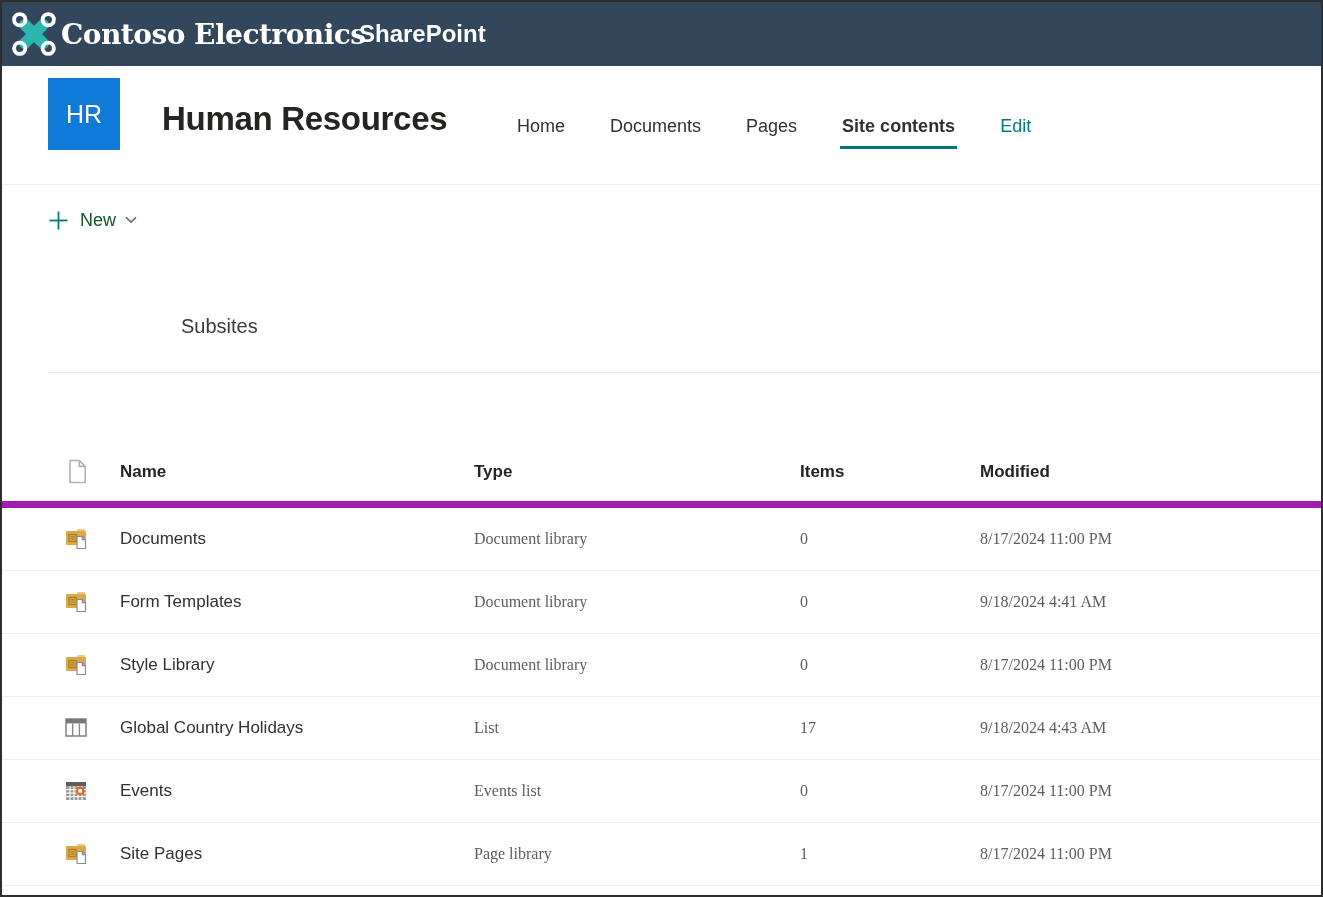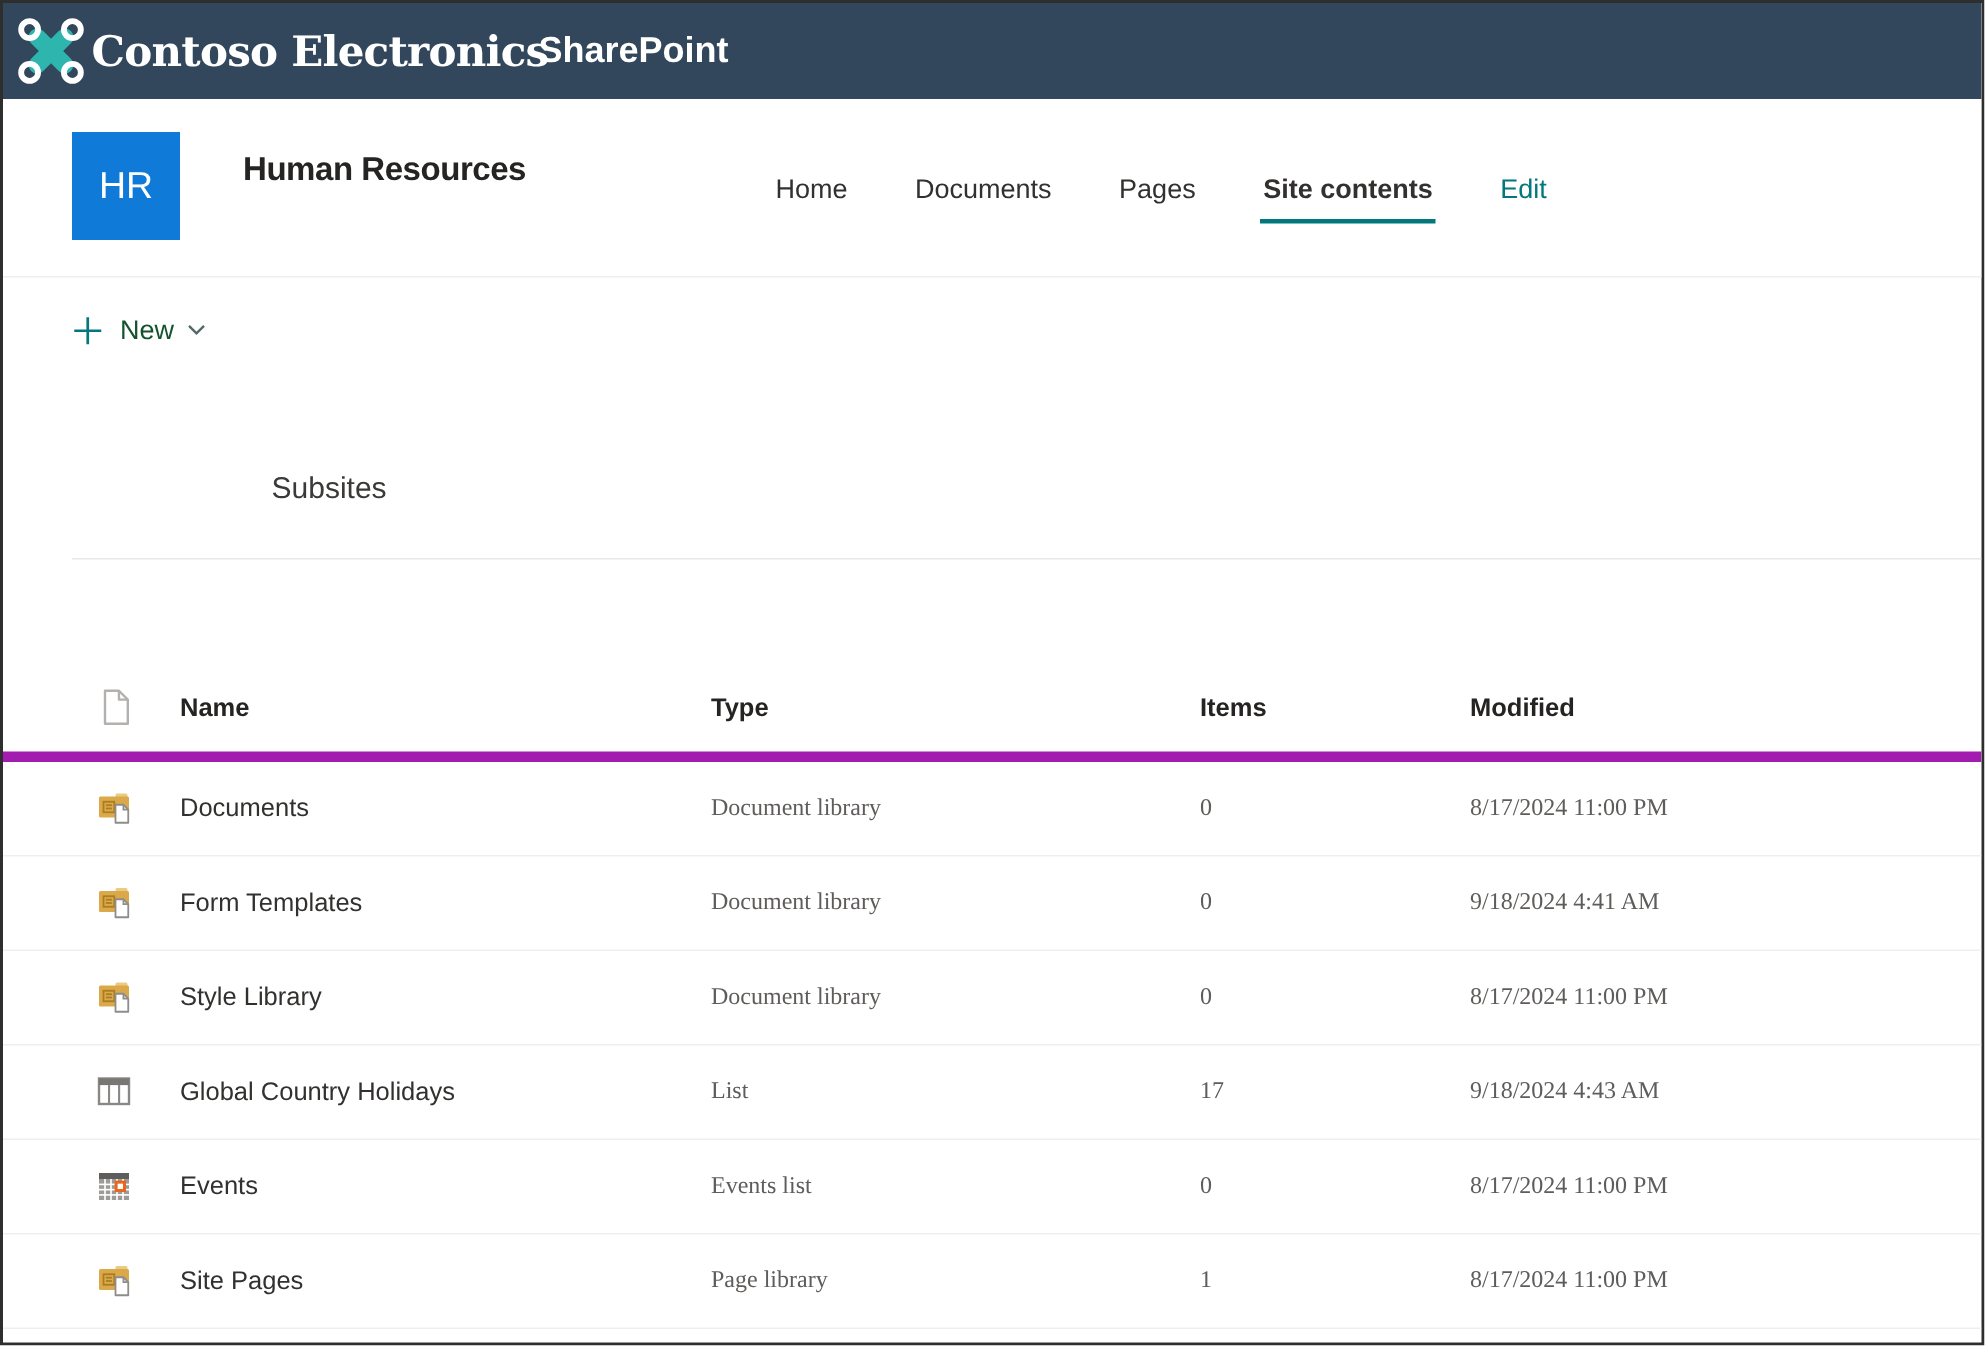--- a/index.html
+++ b/index.html
@@ -31,29 +31,29 @@
     position: absolute; left: 357px;
     font-size: 24px; font-weight: 700; color: #fff;
   }
 
   
   .site-header {
     position: absolute; left:0; top:64px; right:0; height:119px;
     background:#fff; border-bottom: 1px solid #efefef;
   }
   .site-tile {
-    position: absolute; left:46px; top:22px; width:72px; height:72px;
+    position: absolute; left:46px; top:12px; width:72px; height:72px;
     background: var(--site-tile-blue, #0f7ad8);
     color:#fff; font-size:25px; font-weight:400;
     display:flex; align-items:center; justify-content:center;
     cursor: pointer;
   }
   .site-title {
     position:absolute; left:160px; top:34px;
-    font-size:22px; font-weight:700; color:#252423;
+    font-size:33px; font-weight:700; color:#252423;
     letter-spacing:-0.3px;
   }
   .site-nav {
     position:absolute; left:515px; top:50px;
     display:flex; align-items:baseline; gap:45px;
     font-size:18px; color:#323130;
   }
   .nav-item { position:relative; cursor:pointer; padding-bottom:12px; }
   .nav-item.active { font-weight:700; }
   .nav-item.active::after {

